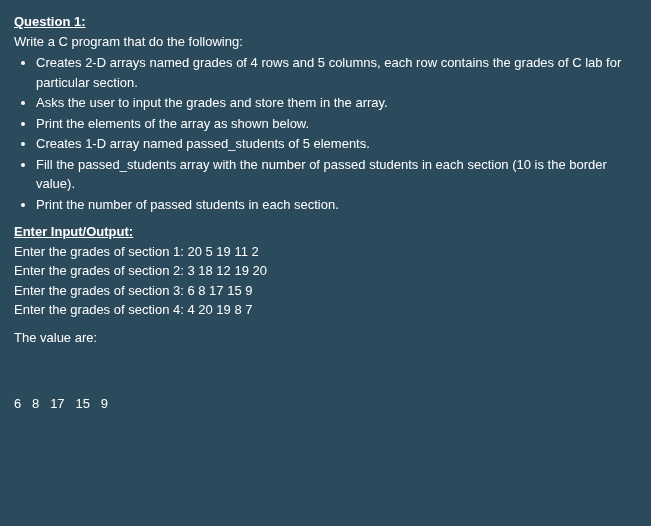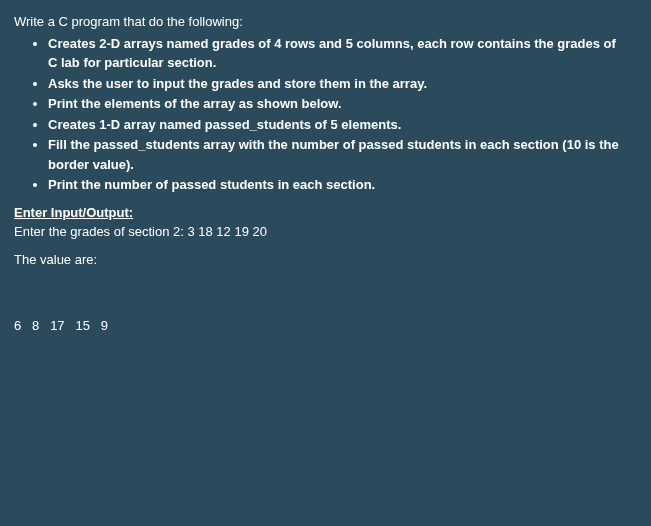--- a/index.html
+++ b/index.html
@@ -16,48 +16,51 @@
   .heading {
     font-weight: bold;
     text-decoration: underline;
   }
   .bullet-list {
     list-style-type: disc;
     padding-left: 18px;
     margin: 2px 0 8px 0;
   }
   .bullet-list li {
-    margin: 1px 16px;
-    font-weight: bold;
+    margin: 1px 4px;
   }
   .block {
     margin-bottom: 8px;
   }
   .mono-table {
     white-space: pre;
   }
 </style>
 </head>
 <body>
 
 <div class="block">
+  <div class="heading">Question 1:</div>
   <div>Write a C program that do the following:</div>
   <ul class="bullet-list">
     <li>Creates 2-D arrays named grades of 4 rows and 5 columns, each row contains the grades of C lab for particular section.</li>
     <li>Asks the user to input the grades and store them in the array.</li>
     <li>Print the elements of the array as shown below.</li>
     <li>Creates 1-D array named passed_students of 5 elements.</li>
     <li>Fill the passed_students array with the number of passed students in each section (10 is the border value).</li>
     <li>Print the number of passed students in each section.</li>
   </ul>
 </div>
 
 <div class="block">
   <div class="heading">Enter Input/Output:</div>
+  <div>Enter the grades of section 1: 20  5  19  11  2</div>
   <div>Enter the grades of section 2: 3  18  12  19  20</div>
+  <div>Enter the grades of section 3: 6  8  17  15  9</div>
+  <div>Enter the grades of section 4: 4  20  19  8  7</div>
 </div>
 
 <div class="block">
   <div>The value are:</div>
 </div>
 
 <div class="block mono-table">
   <div>6   8   17   15   9</div>
   
 </div>

